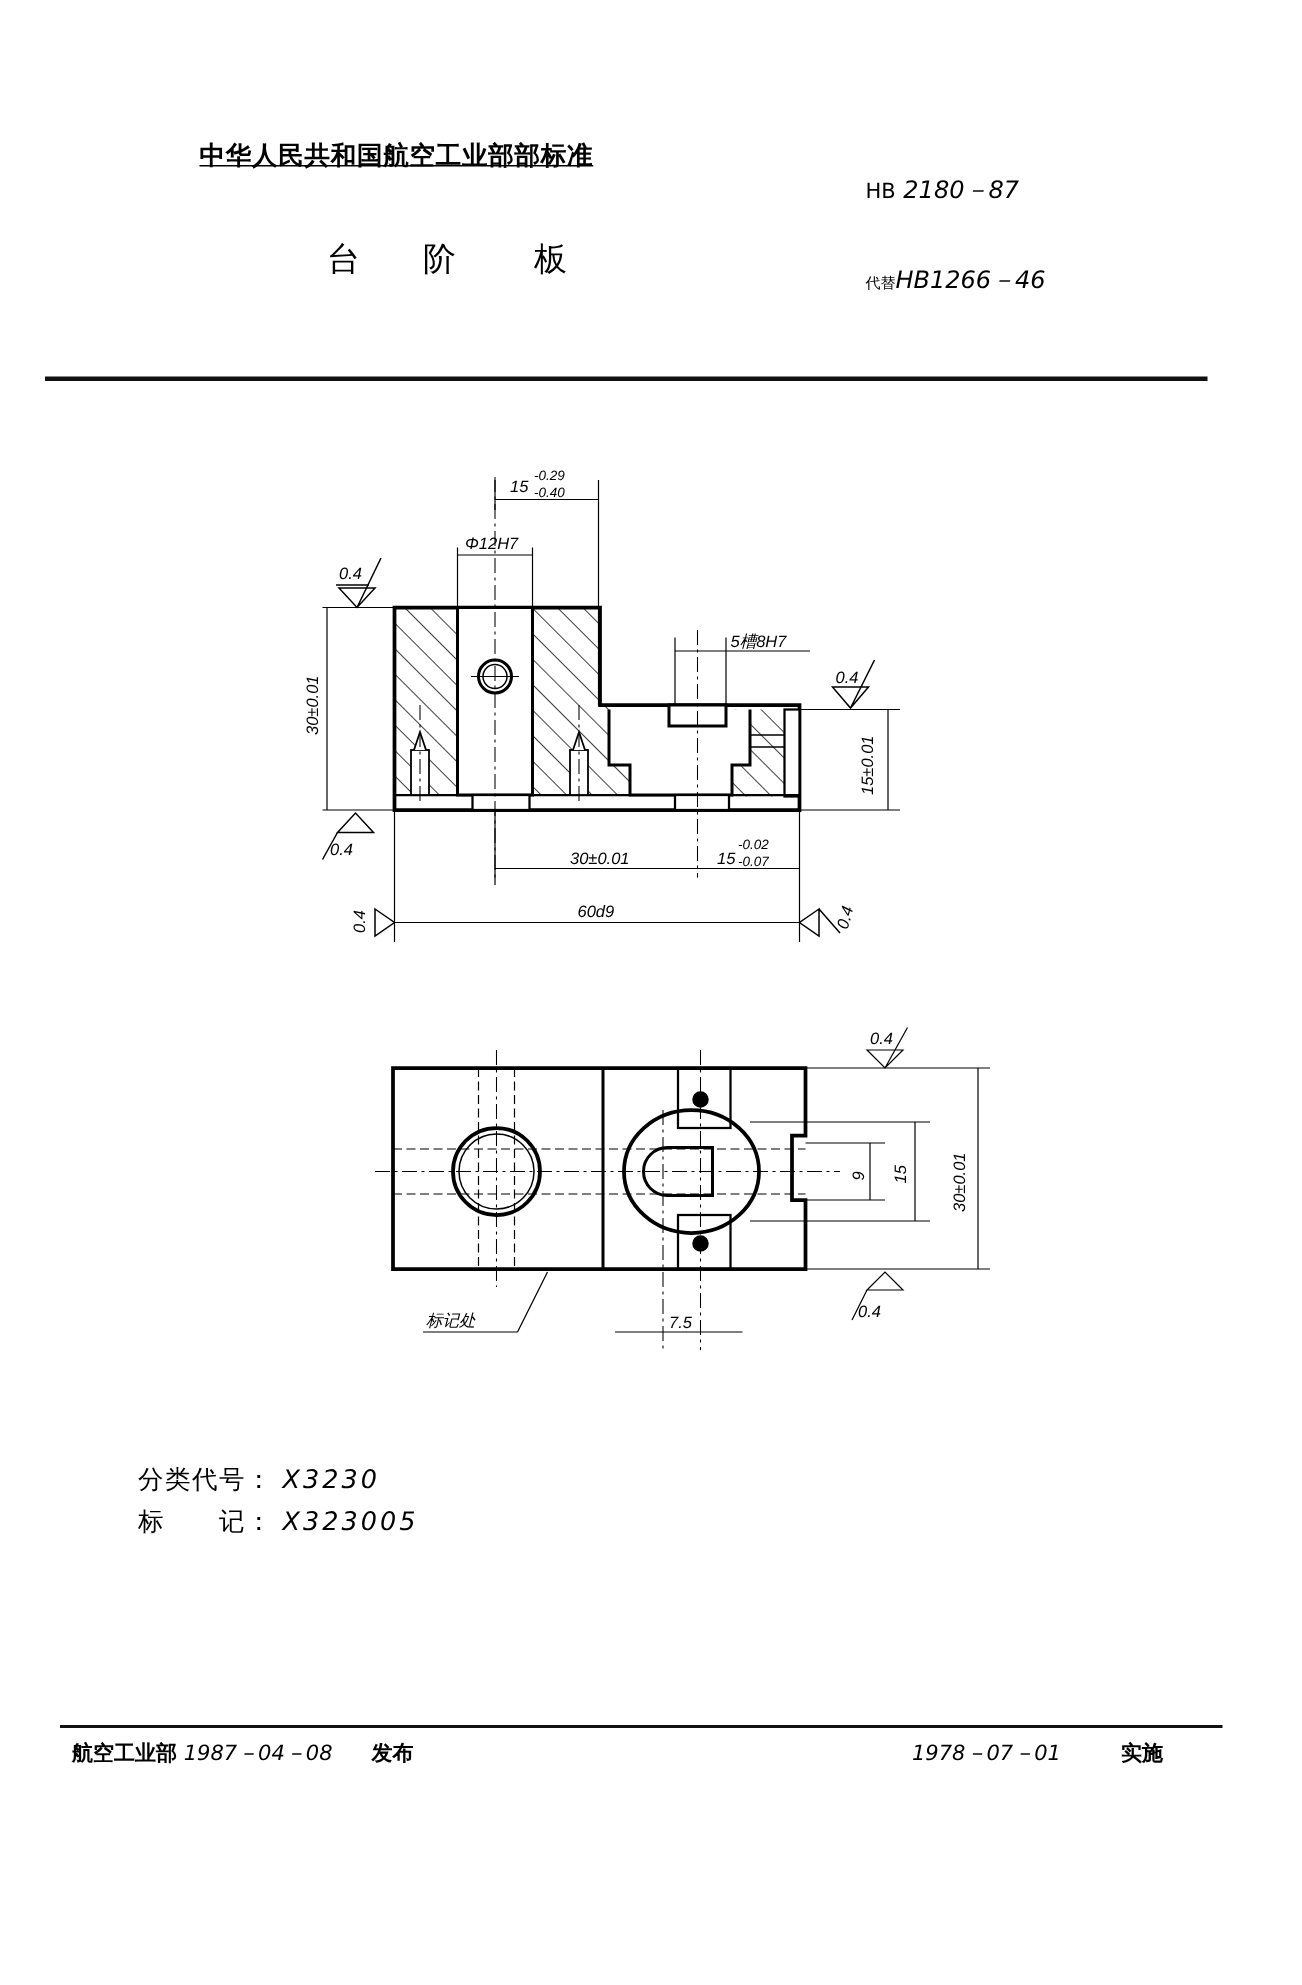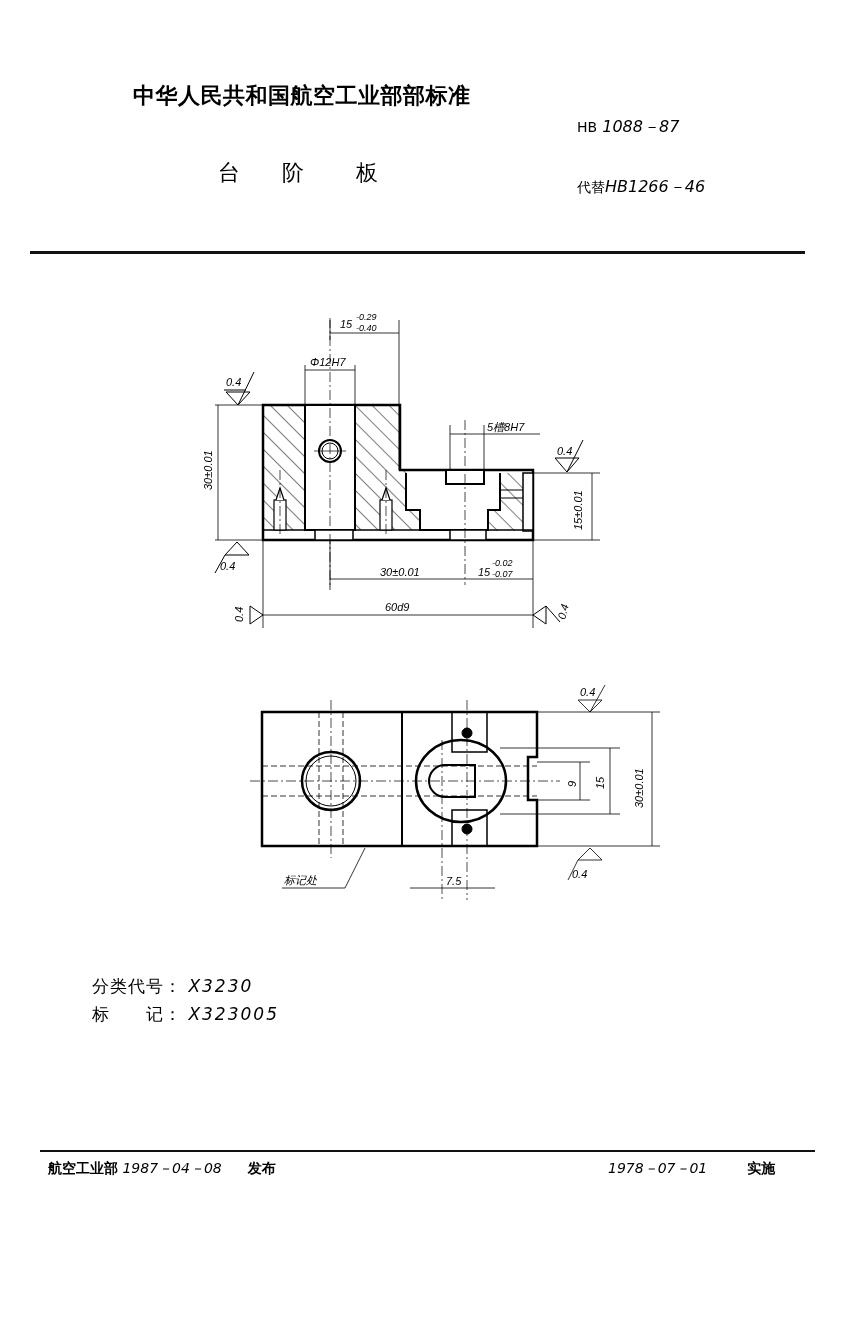--- a/index.html
+++ b/index.html
@@ -1,40 +1,40 @@
 <!DOCTYPE html>
 <html><head>
   <meta charset="utf-8">
   <style>
     html, body { margin: 0; padding: 0; background: #ffffff; }
     body { width: 868px; height: 1323px; position: relative; overflow: hidden; font-family: "DejaVu Sans", sans-serif; color: #000; }
     .abs { position: absolute; white-space: nowrap; }
-    .std-org { left: 133px; top: 81px; font-size: 22px; font-weight: bold; letter-spacing: 0.5px; }
+    .std-org { left: 133px; top: 92px; font-size: 17px; font-weight: bold; letter-spacing: 0.5px; text-decoration: underline; }
     .title-char { top: 158px; font-size: 22px; font-family: "DejaVu Serif", serif; }
     .std-no { left: 577px; top: 117px; font-size: 16px; font-style: italic; }
     .std-no .pfx { font-style: normal; font-size: 14px; margin-top: 36px; }
     .std-rep { left: 577px; top: 177px; font-size: 16px; font-style: italic; }
-    .std-rep .pfx { font-style: normal; font-size: 14px; margin-top: 18px; }
+    .std-rep .pfx { font-style: normal; font-size: 10px; margin-top: 18px; }
     .rule { position: absolute; background: #111; }
     .class-row { left: 92px; font-size: 17px; letter-spacing: 1px; }
     .class-row .val { font-style: italic; letter-spacing: 2px; }
     .footer { top: 1160px; font-size: 14px; }
     .footer .b { font-weight: bold; text-align: center; }
     .footer .d { font-style: italic; }
     svg { position: absolute; left: 0; top: 0; }
     svg text { font-family: "Liberation Sans", sans-serif; font-style: italic; }
   </style>
 </head>
 <body>
 
 <div class="abs std-org">中华人民共和国航空工业部部标准</div>
 <div class="abs title-char" style="left:218px;">台</div>
 <div class="abs title-char" style="left:282px;">阶</div>
 <div class="abs title-char" style="left:356px;">板</div>
-<div class="abs std-no"><span class="pfx">HB</span> <span>1088－87</span></div>
+<div class="abs std-no"><span class="pfx">HB</span> <span>2180－87</span></div>
 <div class="abs std-rep"><span class="pfx">代替</span><span>HB1266－46</span></div>
 <div class="rule" style="left:30px; top:251px; width:775px; height:3px;"></div>
 
 <svg width="868" height="1323" viewBox="0 0 868 1323">
   <defs>
     <pattern id="hatch" patternUnits="userSpaceOnUse" width="12" height="12" patternTransform="rotate(-45)">
       <line x1="0" y1="0" x2="0" y2="12" stroke="#000" stroke-width="1"></line>
     </pattern>
   </defs>
 

